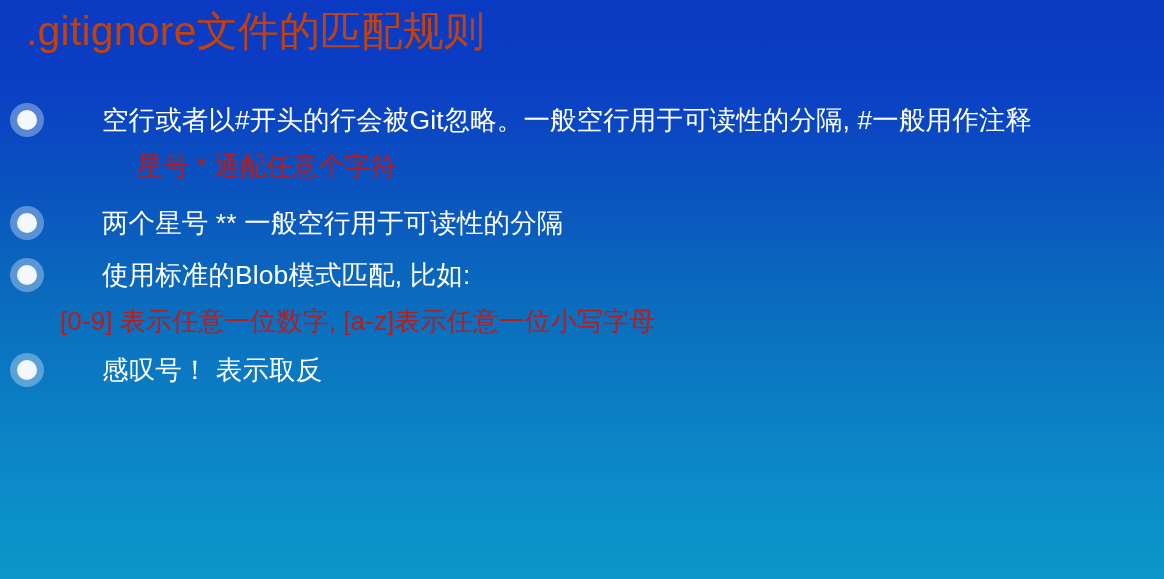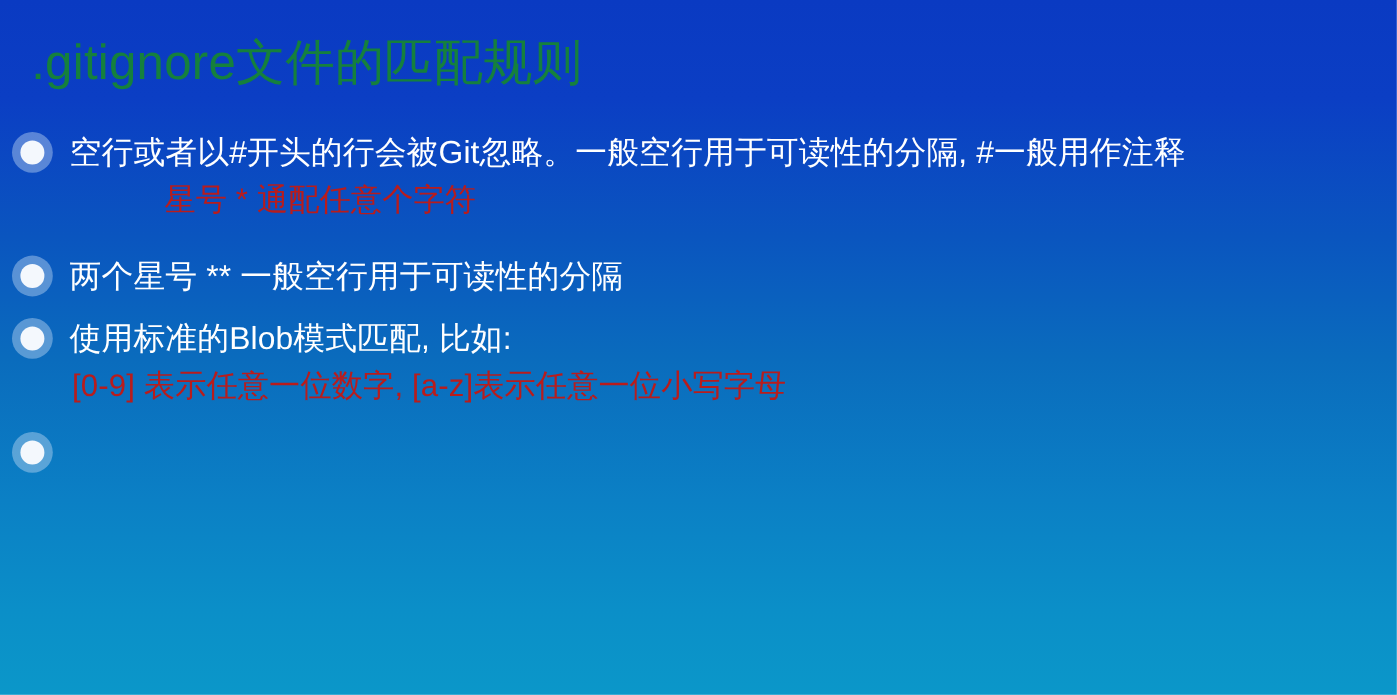--- a/index.html
+++ b/index.html
@@ -33,39 +33,39 @@
 
   
   .slide-title {
     position: absolute;
     left: 26px;
     top: 2px;
     font-size: 41px;
     font-weight: 400;
     letter-spacing: 0.2px;
     line-height: 58px;
-    color: #15803d;
+    color: #c2410c;
     white-space: nowrap;
-    margin-top: 21px;
   }
 
   
   .content {
     position: absolute;
     left: 0;
     top: 96px;
     width: 1164px;
   }
 
   .bullet-row {
     position: relative;
     display: flex;
-    align-items: flex-end;
+    align-items: center;
     min-height: 48px;
     padding-left: 10px;
+    gap: 44px;
   }
 
   .bullet-icon {
     flex: 0 0 auto;
     width: 34px;
     height: 34px;
     border-radius: 50%;
     background: rgba(200, 222, 245, 0.42);
     display: flex;
     align-items: center;
@@ -140,16 +140,17 @@
       <span class="bullet-icon"></span>
       <span class="bullet-text">使用标准的Blob模式匹配, 比如:</span>
     </div>
 
     <div class="sub-row indent-2">
       <span class="sub-text">[0-9] 表示任意一位数字, [a-z]表示任意一位小写字母</span>
     </div>
 
     <div class="bullet-row gap-small">
       <span class="bullet-icon"></span>
+      <span class="bullet-text">感叹号！ 表示取反</span>
     </div>
 
   </div>
 </div>
 
 </body></html>

